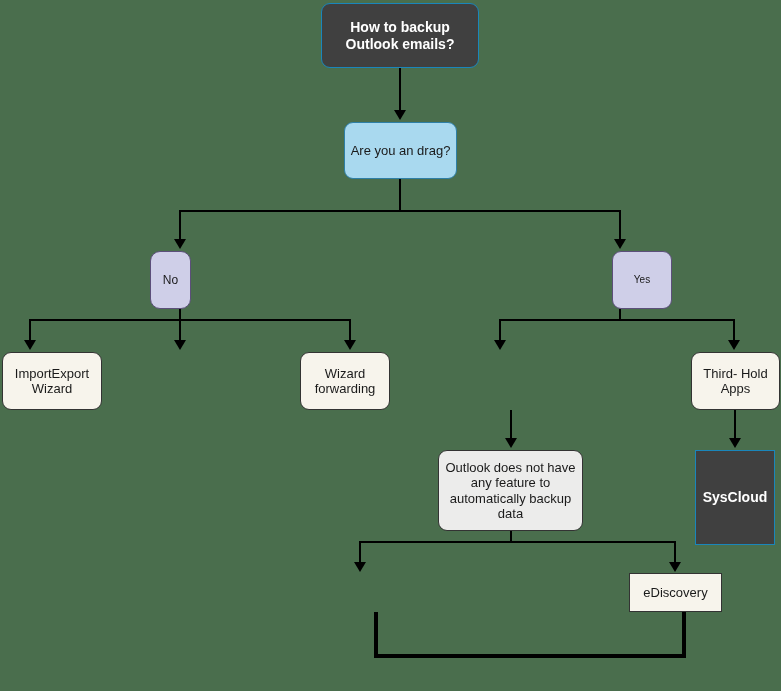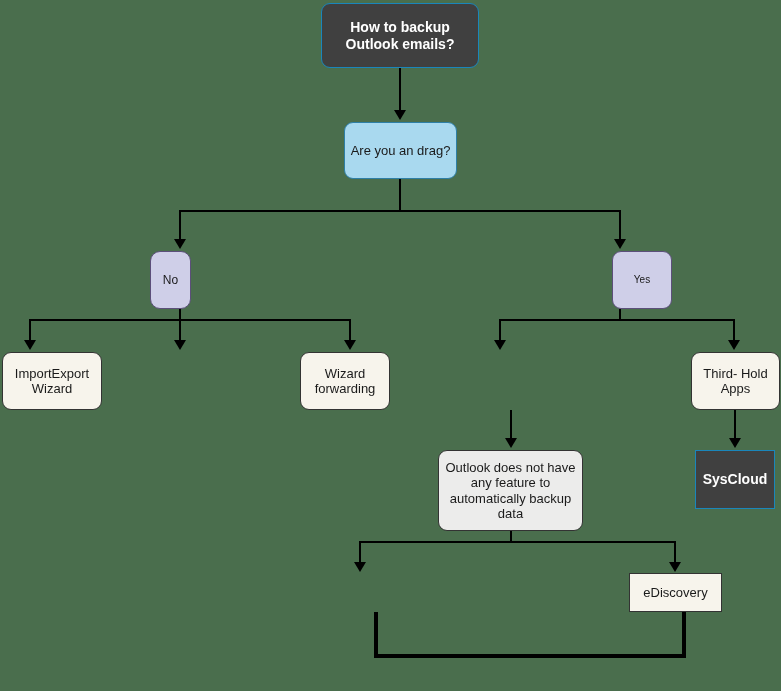--- a/index.html
+++ b/index.html
@@ -97,21 +97,21 @@
   <div class="node node-rounded fill-cream" style="left:2px; top:352px; width:100px; height:58px; font-size:13px;">ImportExport Wizard</div>
 
 
   <div class="node node-rounded fill-cream" style="left:300px; top:352px; width:90px; height:58px; font-size:13px;">Wizard forwarding</div>
 
 
   <div class="node node-rounded fill-cream" style="left:691px; top:352px; width:89px; height:58px; font-size:13px;">Third- Hold Apps</div>
 
   <div class="node node-rounded fill-gray" style="left:438px; top:450px; width:145px; height:81px; font-size:13px;">Outlook does not have any feature to automatically backup data</div>
 
-  <div class="node node-sharp fill-blue" style="left:695px; top:450px; width:80px; height:59px; font-size:14px;">SysCloud</div>
+  <div class="node node-sharp fill-blue" style="left:695px; top:450px; width:80px; height:95px; font-size:14px;">SysCloud</div>
 
 
   <div class="node node-sharp fill-cream" style="left:629px; top:573px; width:93px; height:39px; font-size:13px;">eDiscovery</div>
 
 
   <div class="edge edge-v" style="left:399px; top:68px; height:46px;"></div>
   <div class="arrowhead" style="left:394px; top:110px;"></div>
 
   <div class="edge edge-v" style="left:399px; top:179px; height:32px;"></div>
   <div class="edge edge-h" style="left:179px; top:210px; width:442px;"></div>

